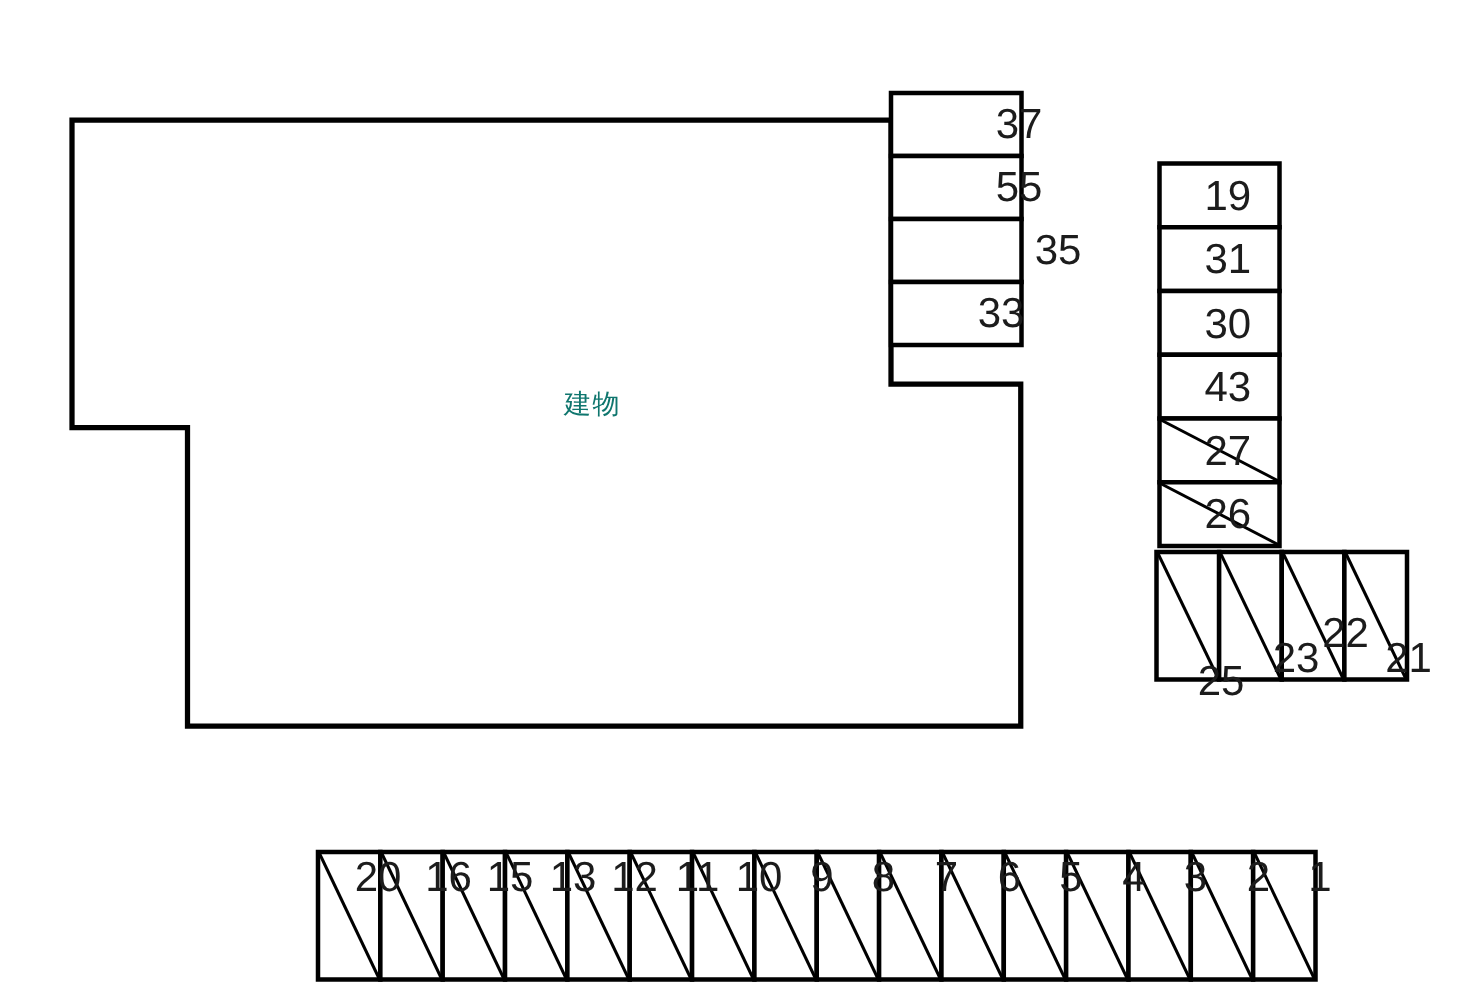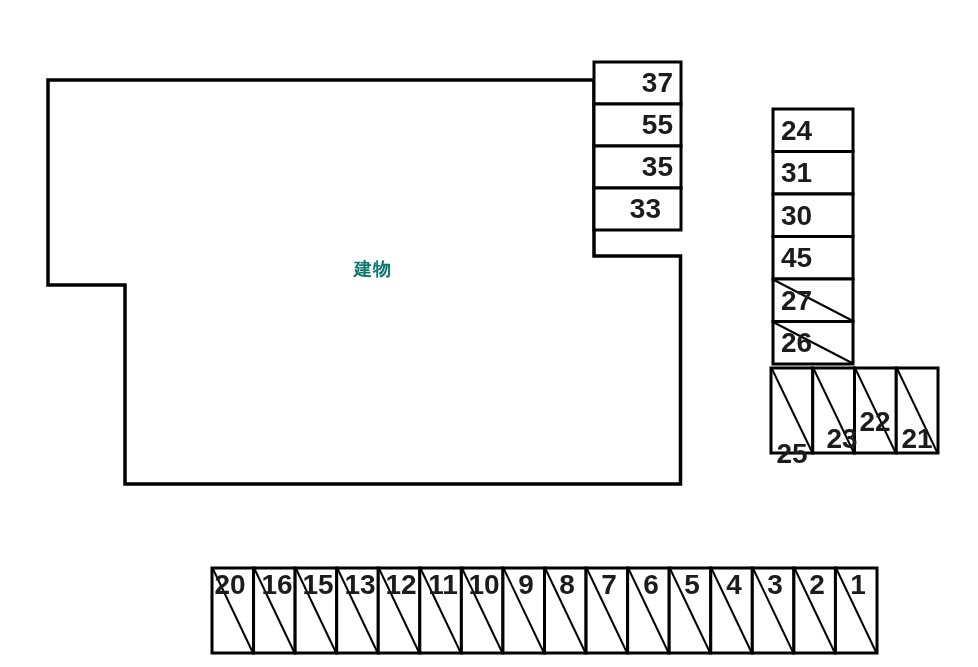--- a/index.html
+++ b/index.html
@@ -9,24 +9,25 @@
     background:#ffffff;
     overflow:hidden;
     font-family:"Liberation Sans","DejaVu Sans",sans-serif;
   }
   .stage svg{position:absolute;left:0;top:0;}
   .lbl{
     position:absolute;
     display:flex;align-items:center;justify-content:center;
     box-sizing:border-box;
     font-size:28px;
-    font-weight:700;
+    font-weight:400;
     color:#1c1c1c;
     line-height:1;
     pointer-events:none;
+    margin-left:22px;
   }
   .lbl.r{justify-content:flex-end;padding-right:8px;}
   .lbl.l{justify-content:flex-start;padding-left:8px;}
   .lbl.b{align-items:flex-end;padding-bottom:0px;}
   .lbl.t{align-items:flex-start;padding-top:3px;padding-left:4px;}
   .lbl.building{font-size:18px;letter-spacing:1px;color:#0f766e;}
 </style>
 </head>
 <body>
 
@@ -104,27 +105,27 @@
       <line x1="753.31" y1="569" x2="792.88" y2="652"></line>
       <line x1="794.88" y1="569" x2="834.44" y2="652"></line>
       <line x1="836.44" y1="569" x2="876" y2="652"></line>
     </g>
   </svg>
 
   <div class="lbl building" style="left:313px;top:252px;width:120px;height:34px;">建物</div>
 
   <div class="lbl r" style="left:594px;top:62px;width:87px;height:42px;">37</div>
   <div class="lbl r" style="left:594px;top:104px;width:87px;height:42px;">55</div>
-  <div class="lbl r" style="left:594px;top:146px;width:87px;height:42px;">35</div>
+  <div class="lbl r" style="left:620px;top:146px;width:87px;height:42px;">35</div>
   <div class="lbl r" style="left:594px;top:188px;width:75px;height:42px;">33</div>
 
-  <div class="lbl l" style="left:773px;top:109px;width:80px;height:43px;">24</div>
+  <div class="lbl l" style="left:773px;top:109px;width:80px;height:43px;">19</div>
   <div class="lbl l" style="left:773px;top:151px;width:80px;height:43px;">31</div>
   <div class="lbl l" style="left:773px;top:194px;width:80px;height:43px;">30</div>
-  <div class="lbl l" style="left:773px;top:236px;width:80px;height:43px;">45</div>
+  <div class="lbl l" style="left:773px;top:236px;width:80px;height:43px;">43</div>
   <div class="lbl l" style="left:773px;top:279px;width:80px;height:43px;">27</div>
   <div class="lbl l" style="left:773px;top:321px;width:80px;height:43px;">26</div>
 
   <div class="lbl b" style="left:771px;top:383px;width:42px;height:85px;text-align:right;">25</div>
   <div class="lbl b" style="left:813px;top:368px;width:58px;height:85px;">23</div>
   <div class="lbl b" style="left:854px;top:368px;width:42px;height:68px;">22</div>
   <div class="lbl b" style="left:896px;top:368px;width:42px;height:85px;">21</div>
 
   <div class="lbl t" style="left:212px;top:568px;width:32px;height:85px;">20</div>
   <div class="lbl t" style="left:254px;top:568px;width:42px;height:85px;">16</div>

